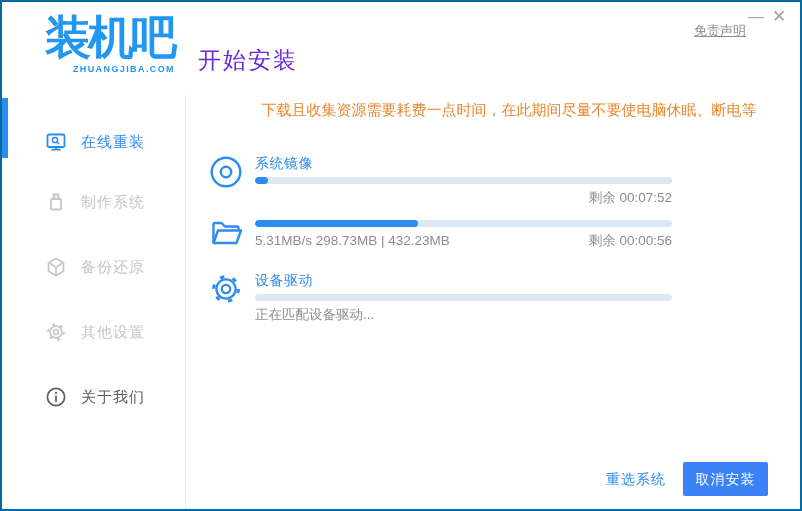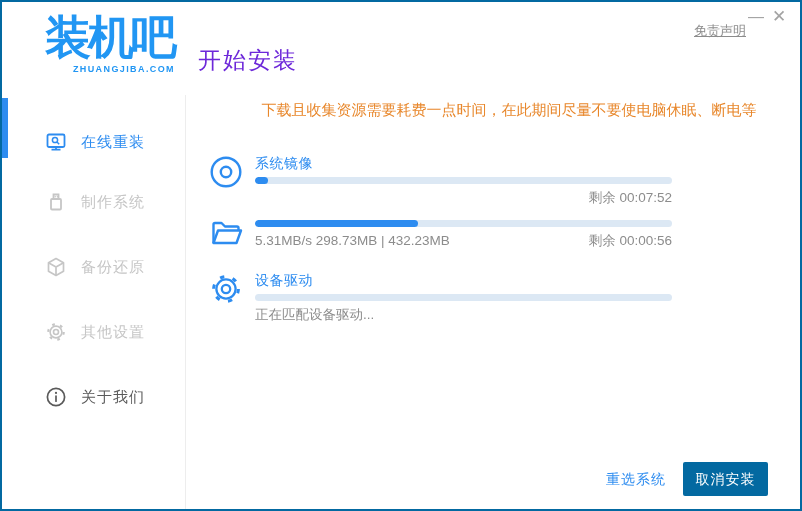--- a/index.html
+++ b/index.html
@@ -40,21 +40,21 @@
   .task-stats { margin-top:5px; font-size:13.5px; color:#8c8c8c; line-height:18px; position:relative; }
   .task-remaining { position:absolute; right:0; top:0; color:#8c8c8c; }
   .task-1 { top:59px; } .task-2 { top:120px; } .task-3 { top:176px; }
 
   .note { position:absolute; left:62px; top:297px; font-size:14px; color:#3d9bf0; }
   .note svg { vertical-align:-3px; margin-right:6px; }
 
   
   .reselect-btn { position:absolute; right:134px; bottom:13px; height:34px; line-height:34px;
                   font-size:14px; color:#2d8cf0; cursor:pointer; letter-spacing:1px; }
-  .cancel-btn { position:absolute; right:32px; bottom:13px; width:85px; height:34px; background:#0369a1;
+  .cancel-btn { position:absolute; right:32px; bottom:13px; width:85px; height:34px; background:#3b82f6;
                 color:#fff; font-size:14px; text-align:center; line-height:34px; border-radius:2px;
                 cursor:pointer; letter-spacing:1px; }
 </style>
 </head>
 <body>
 
 <div class="window">
 
   <div class="logo">
     <div class="logo-cn">装机吧</div>

